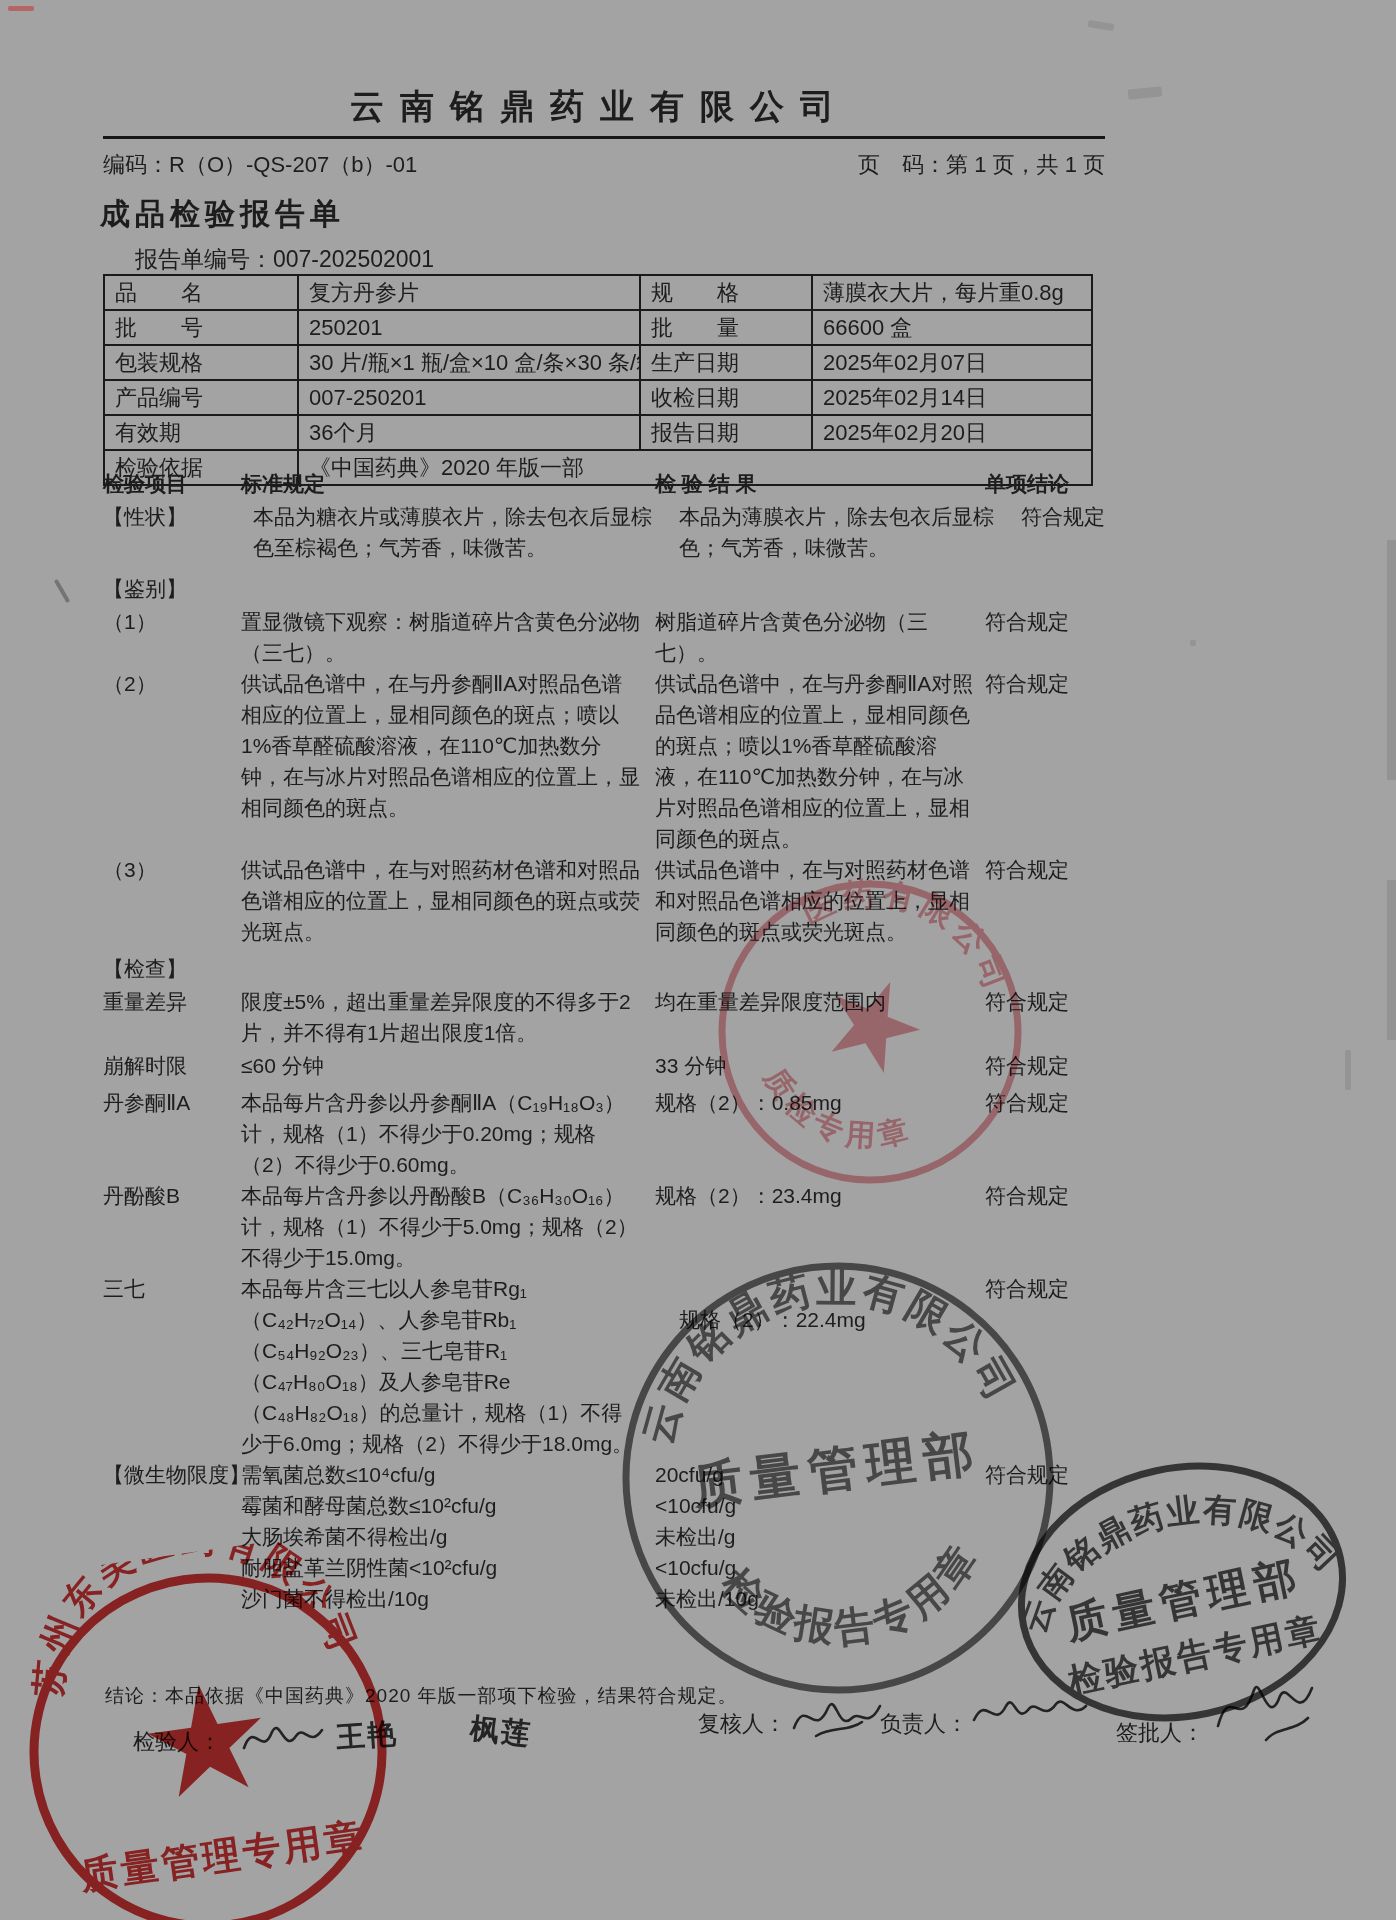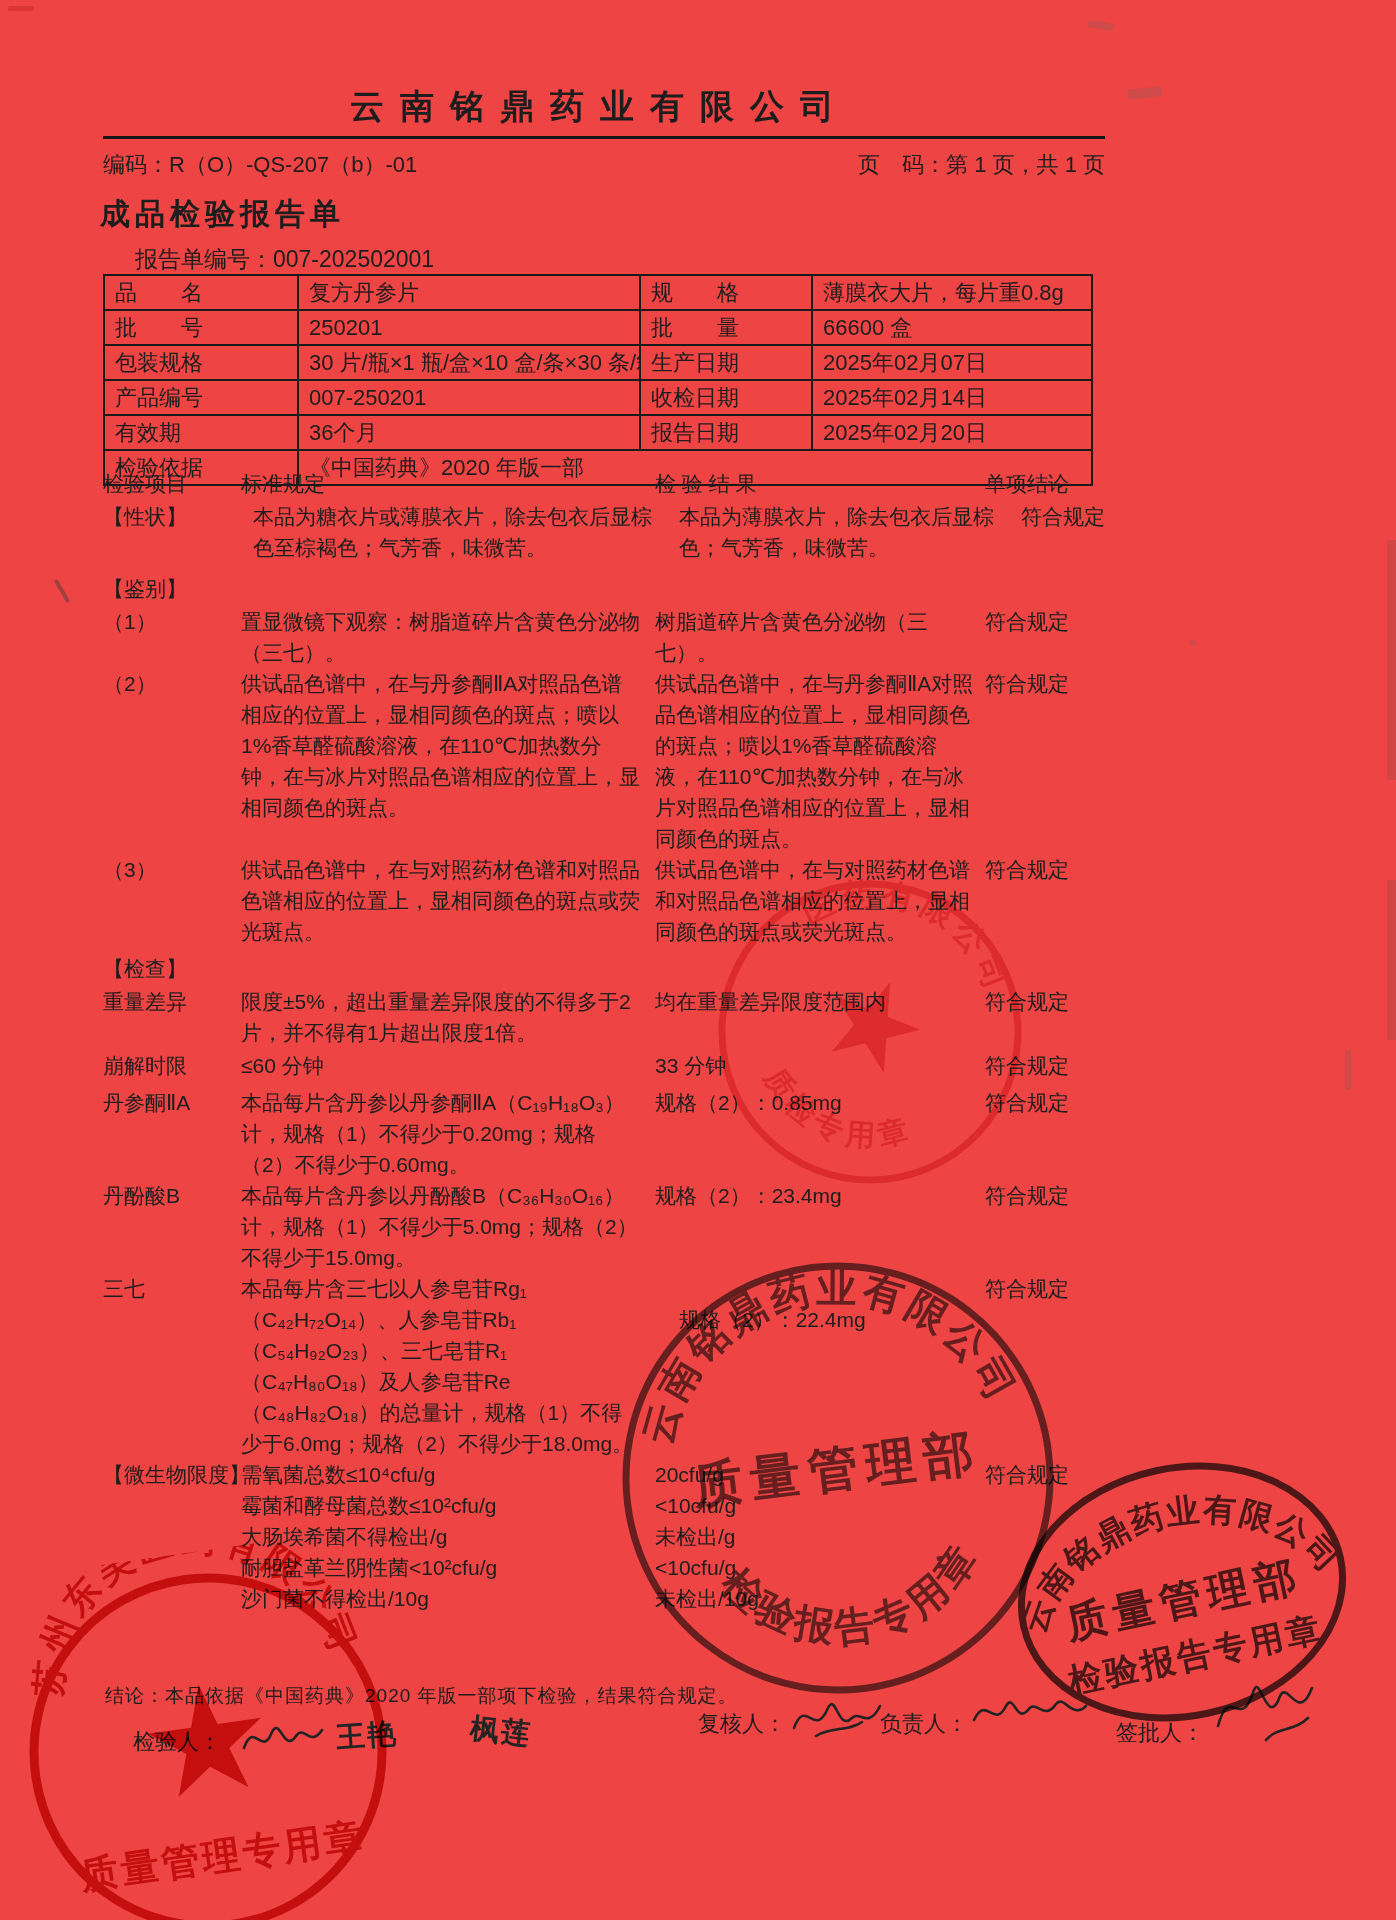--- a/index.html
+++ b/index.html
@@ -1,18 +1,18 @@
 <!DOCTYPE html>
 <html><head>
 <meta charset="utf-8">
 <style>
   html,body{margin:0;padding:0;background:#8a8a8a;}
   .page{
     position:relative;width:1396px;height:1920px;margin:0 auto;
-    background:#ef4444;overflow:hidden;color:#1d1d1d;
+    background:#a3a3a3;overflow:hidden;color:#1d1d1d;
     font-family:"Liberation Sans","DejaVu Sans",sans-serif;
   }
   .abs{position:absolute;}
   
   .company{top:84px;left:100px;width:1000px;text-align:center;font-size:34px;
     font-weight:600;letter-spacing:16px;}
   .rule{top:136px;left:103px;width:1002px;height:3px;background:#161616;}
   .meta{top:150px;left:103px;width:1002px;display:flex;justify-content:space-between;
     font-size:22px;}
   .doc-title{top:194px;left:100px;width:1000px;text-align:left;font-size:30px;
@@ -26,21 +26,21 @@
   table.info .k{width:172px;}
   table.info .v1{width:320px;}
   table.info .k2{width:150px;}
   
   .items{top:468px;left:103px;width:992px;font-size:21px;line-height:31px;}
   .irow{display:grid;grid-template-columns:138px 414px 330px 110px;align-items:start;}
   .c-item{white-space:nowrap;}
   .c-std{padding-right:14px;}
   .c-res{padding-right:6px;}
   .pre{white-space:pre-line;}
-  .hdr{font-weight:400;}
+  .hdr{font-weight:700;}
   .mb2{margin-bottom:2px;} .mb6{margin-bottom:6px;} .mb10{margin-bottom:10px;gap:12px;}
   .pt1{padding-top:31px;margin-left:24px;}
   
   .conclusion{top:1683px;left:105px;width:1200px;font-size:19px;letter-spacing:1px;}
   .sig-label{font-size:22px;}
   .sig-name{font-size:29px;font-weight:600;transform:rotate(-4deg);color:#242424;
     letter-spacing:2px;}
   .squig{position:absolute;}
   .squig path{stroke:#232323;stroke-width:2.6;fill:none;stroke-linecap:round;}
   

